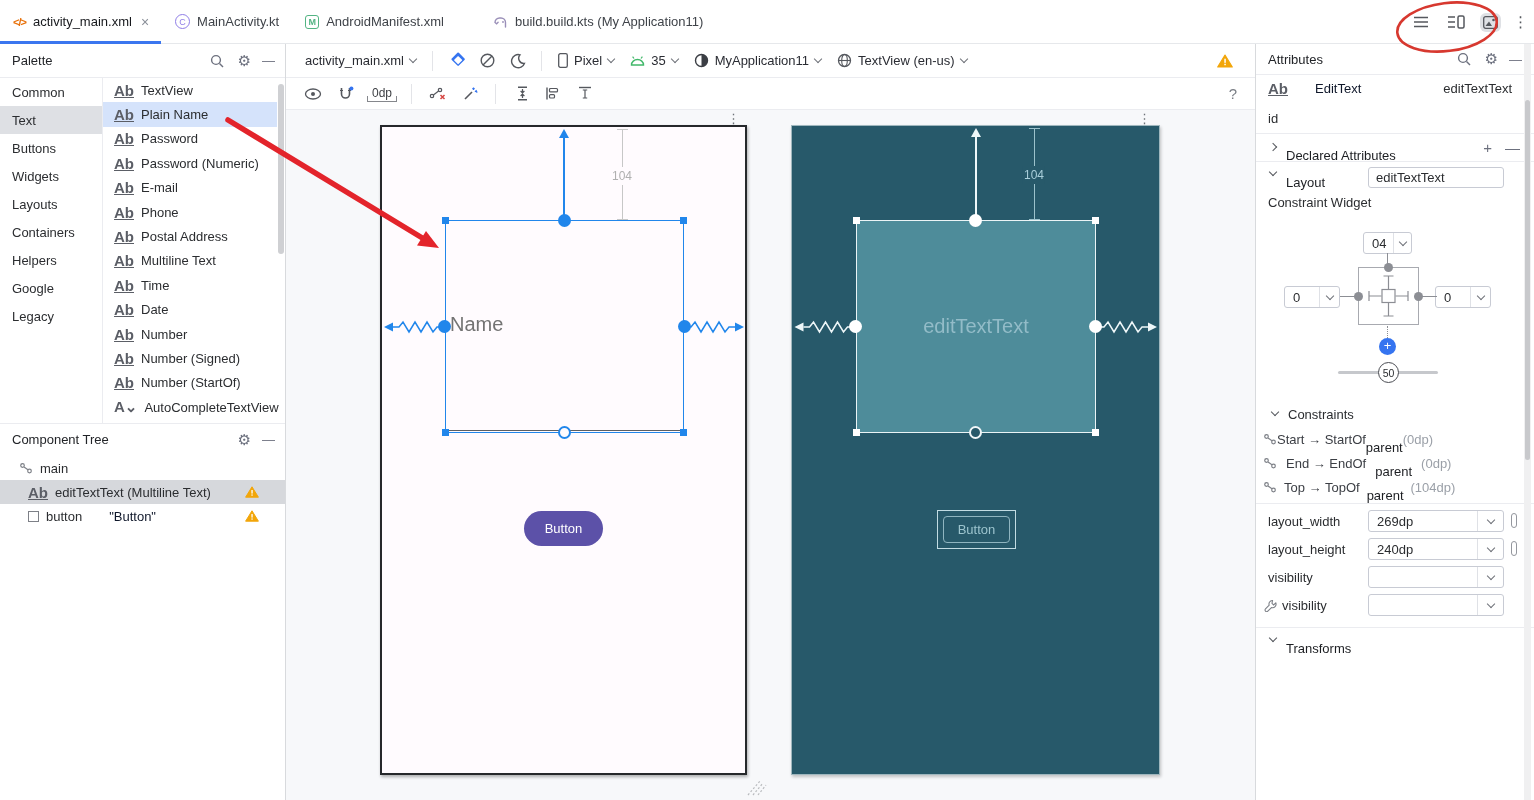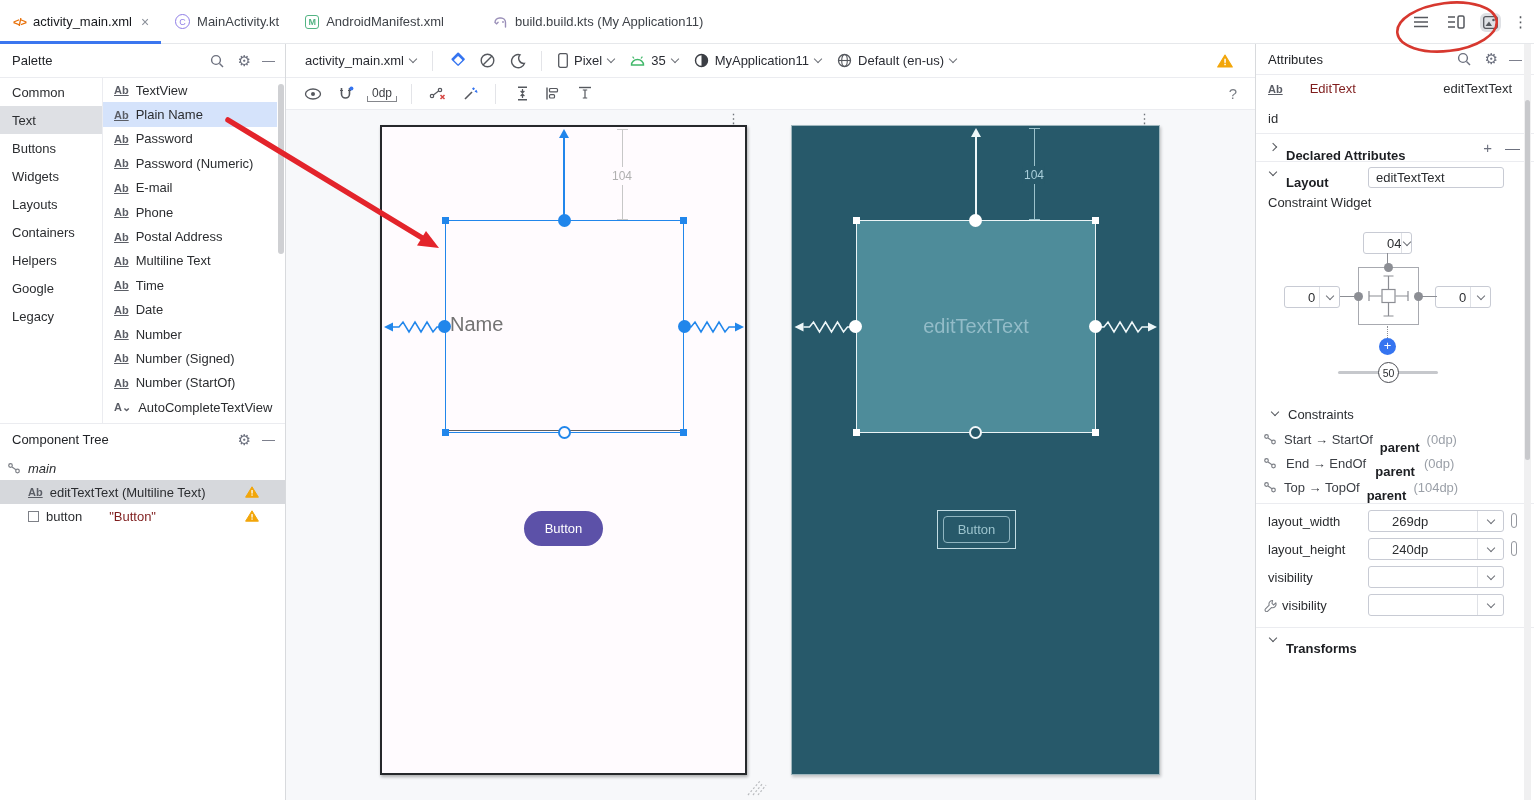--- a/index.html
+++ b/index.html
@@ -29,28 +29,28 @@
   .gear { font-size:15px; color:#6c707e; }
   .minus { color:#6c707e; font-size:13px; }
   .hline { position:absolute; left:0; width:100%; height:1px; background:#ebecf0; }
   .cats { position:absolute; left:0; top:34px; width:102px; }
   .cat { height:28px; display:flex; align-items:center; padding-left:12px; cursor:pointer; }
   .cat.sel { background:#dee0e4; }
   .vline-cat { position:absolute; left:102px; top:34px; width:1px; height:345px; background:#ebecf0; }
   .pitems { position:absolute; left:103px; top:34px; width:174px; }
   .pitem { height:24.4px; display:flex; align-items:center; gap:7px; padding-left:11px; cursor:pointer; }
   .pitem.sel { background:#d5e3fb; }
-  .ab { font-size:11px; color:#5b5e66; text-decoration:underline; font-weight:bold; }
+  .ab { font-size:15px; color:#5b5e66; text-decoration:underline; font-weight:bold; }
   .pal-scroll { position:absolute; left:278px; top:40px; width:6px; height:170px; background:#cfd0d3; border-radius:3px; }
   .ctree { position:absolute; left:0; top:379px; width:285px; }
   .trow { height:24px; display:flex; align-items:center; gap:7px; cursor:pointer; position:relative; }
   .trow.sel { background:#d6d8dc; }
   .sq-ico { width:11px; height:11px; border:1.4px solid #7d8087; }
   .warn { position:absolute; right:26px; }
-  .grey-q { color:#7f1d1d;padding-left:20px; }
+  .grey-q { color:#0f172a;padding-left:20px; }
 
   
   .tb1 { position:absolute; left:286px; top:44px; width:969px; height:34px; border-bottom:1px solid #ebecf0; display:flex; align-items:center; padding-left:15px; gap:8px; background:#fff; }
   .tb2 { position:absolute; left:286px; top:78px; width:969px; height:32px; border-bottom:1px solid #ebecf0; display:flex; align-items:center; padding-left:15px; gap:10px; background:#fff; }
   .combo-lite { display:flex; align-items:center; gap:6px; padding:3px 4px; cursor:pointer; color:#2a2c33; }
   .chev { width:6px; height:6px; border-right:1.4px solid #6e7178; border-bottom:1.4px solid #6e7178; transform:rotate(45deg); margin-top:-3px; }
   .tsep { width:1px; height:20px; background:#e3e4e8; margin:0 4px; }
   .ibtn { display:flex; align-items:center; justify-content:center; padding:3px; cursor:pointer; position:relative; }
   .mdp { font-size:12px; color:#3d3f43; border-bottom:1px solid #85878c; padding:0 5px 1px; position:relative; cursor:pointer; }
   .mdp::before,.mdp::after { content:''; position:absolute; bottom:0; width:1px; height:5px; background:#85878c; }
@@ -83,22 +83,22 @@
   .btn-bp-inner { position:absolute; inset:5px; border:1px solid #8fb5c0; border-radius:4px; color:#9cc4ce; display:flex; align-items:center; justify-content:center; font-size:13px; }
   .bp-label { font-size:20px; color:#93bcc8; }
   .resize-h { position:absolute; left:460px; top:667px; }
 
   
   .right-panel { position:absolute; left:1255px; top:44px; width:279px; height:756px; background:#fff; border-left:1px solid #d8dadd; }
   .rp-row { position:absolute; left:0; width:100%; display:flex; align-items:center; }
   .sec-chev { width:6px; height:6px; border-right:1.4px solid #55585e; border-bottom:1.4px solid #55585e; display:inline-block; }
   .sec-chev.open { transform:rotate(45deg); margin-top:-4px; }
   .sec-chev.closed { transform:rotate(-45deg); }
-  .bold { font-weight:bold; color:#1c1e22;margin-top:16px; }
-  .field-combo { position:absolute; height:22px; border:1px solid #c8cbd4; border-radius:3px; background:#fff; display:flex; align-items:center;padding-left:15px; }
+  .bold { font-weight:normal; color:#1c1e22;margin-top:16px; }
+  .field-combo { position:absolute; height:22px; border:1px solid #c8cbd4; border-radius:3px; background:#fff; display:flex; align-items:center; }
   .field-combo .val { flex:1; padding-left:8px; }
   .field-combo .dd { width:26px; height:100%; border-left:1px solid #dfe1e6; display:flex; align-items:center; justify-content:center; }
   .bracket-ico { position:absolute; width:6px; height:15px; border:1px solid #94979e; border-radius:3px; }
   .grey-dim { color:#9ba0a8; }
   .c-text { color:#3b3e44; }
   .wsquare { position:absolute; left:102px; top:223px; width:61px; height:58px; border:1px solid #a8aab0; }
   .wdot { position:absolute; width:9px; height:9px; border-radius:50%; background:#8c8e94; }
   .plus-circ { position:absolute; left:123px; top:294px; width:17px; height:17px; border-radius:50%; background:#3574f0; color:#fff; font-size:13px; line-height:15px; text-align:center; }
   .slider-track { position:absolute; left:82px; top:327px; width:100px; height:3px; background:#c6c8cc; border-radius:2px; }
   .bias-bubble { position:absolute; left:122px; top:318px; width:21px; height:21px; border-radius:50%; background:#fff; border:1.5px solid #4a4c52; font-size:10.5px; display:flex; align-items:center; justify-content:center; }
@@ -254,21 +254,21 @@
 
     <div class="hline" style="top:379px;"></div>
     <div class="ctree">
       <div class="panel-head">
         <span class="panel-title">Component Tree</span>
         <span class="head-icons">
           <span class="gear">⚙</span>
           <span class="minus">—</span>
         </span>
       </div>
-      <div class="trow" style="padding-left:8px;font-style:italic;">
+      <div class="trow" style="padding-left:20px;">
         <span>
             <svg class="ic" width="13" height="11" viewBox="0 0 13 11">
               <circle cx="2.5" cy="2.5" r="1.8" fill="none" stroke="#7d8087" stroke-width="1.2"></circle>
               <circle cx="9.5" cy="8" r="1.8" fill="none" stroke="#7d8087" stroke-width="1.2"></circle>
               <path d="M4 4 L8 6.7" stroke="#7d8087" stroke-width="1.2"></path>
             </svg>
           </span>
         <span>main</span>
       </div>
       <div class="trow sel" style="padding-left:28px;">
@@ -343,21 +343,21 @@
         </svg>
       <span>MyApplication11</span>
         <span class="chev"></span>
     </span>
     <span class="combo-lite">
       <svg class="ic" width="15" height="15" viewBox="0 0 15 15">
           <circle cx="7.5" cy="7.5" r="6" fill="none" stroke="#55585e" stroke-width="1.3"></circle>
           <ellipse cx="7.5" cy="7.5" rx="2.8" ry="6" fill="none" stroke="#55585e" stroke-width="1.1"></ellipse>
           <path d="M1.5 7.5 h12" stroke="#55585e" stroke-width="1.1"></path>
         </svg>
-      <span>Default (en-us)</span>
+      <span>TextView (en-us)</span>
         <span class="chev"></span>
     </span>
     <span class="warn" style="right:22px;">
         <svg class="ic" width="16" height="14" viewBox="0 0 14 12">
           <path d="M7 0.8 L13.4 11.2 H0.6 Z" fill="#f2a60a" stroke="#f2a60a" stroke-linejoin="round"></path>
           <rect x="6.4" y="4" width="1.3" height="3.6" fill="#fff"></rect>
           <rect x="6.4" y="8.4" width="1.3" height="1.3" fill="#fff"></rect>
         </svg>
       </span>
   </div>
@@ -575,21 +575,21 @@
     </div>
     <div class="abs" style="left:131px; top:282px; height:12px; border-left:1.5px dotted #8c8e94;"></div>
     <div class="plus-circ">+</div>
     <div class="slider-track"></div>
     <div class="bias-bubble">50</div>
 
     <div class="rp-row" style="top:357px; height:26px; padding:0 16px;">
       <span class="sec-chev open"></span>
       <span style="margin-left:10px;">Constraints</span>
     </div>
-    <div class="rp-row" style="top:383px; height:24px; padding-left:8px; gap:7px;">
+    <div class="rp-row" style="top:383px; height:24px; padding-left:8px; ">
       <svg class="ic" width="13" height="11" viewBox="0 0 13 11">
           <circle cx="2.5" cy="2.5" r="1.8" fill="none" stroke="#7d8087" stroke-width="1.2"></circle>
           <circle cx="9.5" cy="8" r="1.8" fill="none" stroke="#7d8087" stroke-width="1.2"></circle>
           <path d="M4 4 L8 6.7" stroke="#7d8087" stroke-width="1.2"></path>
         </svg>
       <span class="c-text">Start → StartOf</span>
       <span class="bold">parent</span>
       <span class="grey-dim">(0dp)</span>
     </div>
     <div class="rp-row" style="top:407px; height:24px; padding-left:8px; gap:9px;">

